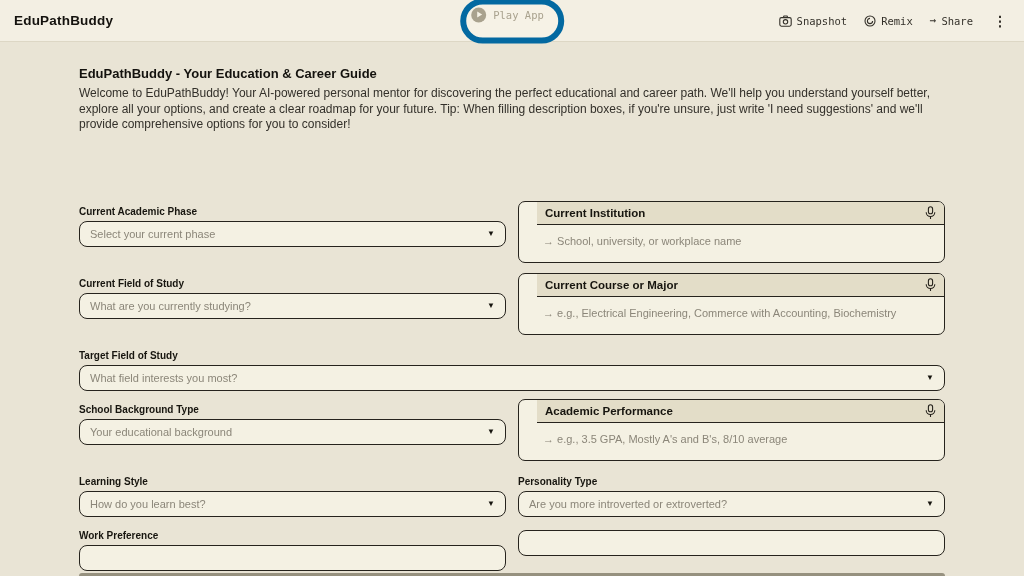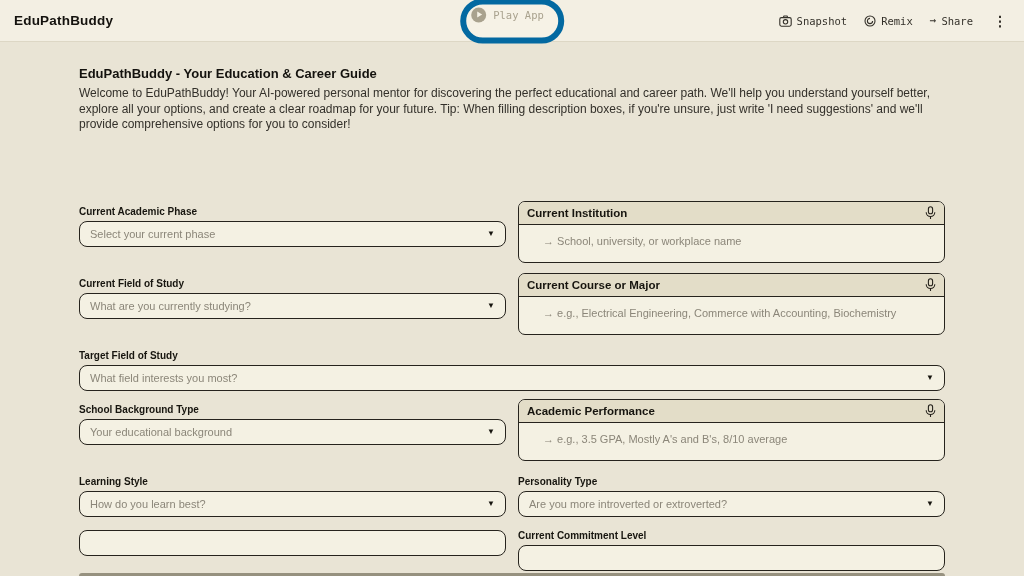--- a/index.html
+++ b/index.html
@@ -62,21 +62,21 @@
   }
   .ph { font-size: 11px; color: #8b8679; }
   .caret { font-size: 8px; color: #17150f; line-height: 1; }
 
   .voice-card {
     border: 1.5px solid #26231d; border-radius: 7px; overflow: hidden;
     background: #f4f1e3; height: 62px; display: flex; flex-direction: column;
   }
   .voice-head {
     height: 23px; flex: 0 0 auto; background: #e3ddc8; border-bottom: 1.5px solid #26231d;
-    display: flex; align-items: center; justify-content: space-between; padding: 0 8px;
+    display: flex; align-items: center; justify-content: space-between; padding: 0 8px; margin-left: 18px;
   }
   .voice-label { font-size: 11.5px; font-weight: bold; color: #17150f; }
   .mic { cursor: pointer; display: flex; align-items: center; }
   .voice-body { flex: 1; padding: 6px 24px; cursor: text; }
 
   .next-peek {
     position: fixed; bottom: 0; left: 79px; width: 866px; height: 3px;
     background: #96917f; border-radius: 3px 3px 0 0;
   }
 </style>
@@ -222,27 +222,27 @@
       <div class="field-label">Personality Type</div>
       <div class="select">
         <span class="ph">Are you more introverted or extroverted?</span>
         <span class="caret">▼</span>
       </div>
     </div>
   </div>
 
   <div class="row">
     <div class="field">
-      <div class="select">
-        
-        
-      </div>
-    </div>
-    <div class="field">
-      <div class="field-label">Current Commitment Level</div>
+      <div class="field-label">Work Preference</div>
+      <div class="select">
+        
+        
+      </div>
+    </div>
+    <div class="field">
       <div class="select">
         
         
       </div>
     </div>
   </div>
 </main>
 
 <div class="next-peek"></div>
 

